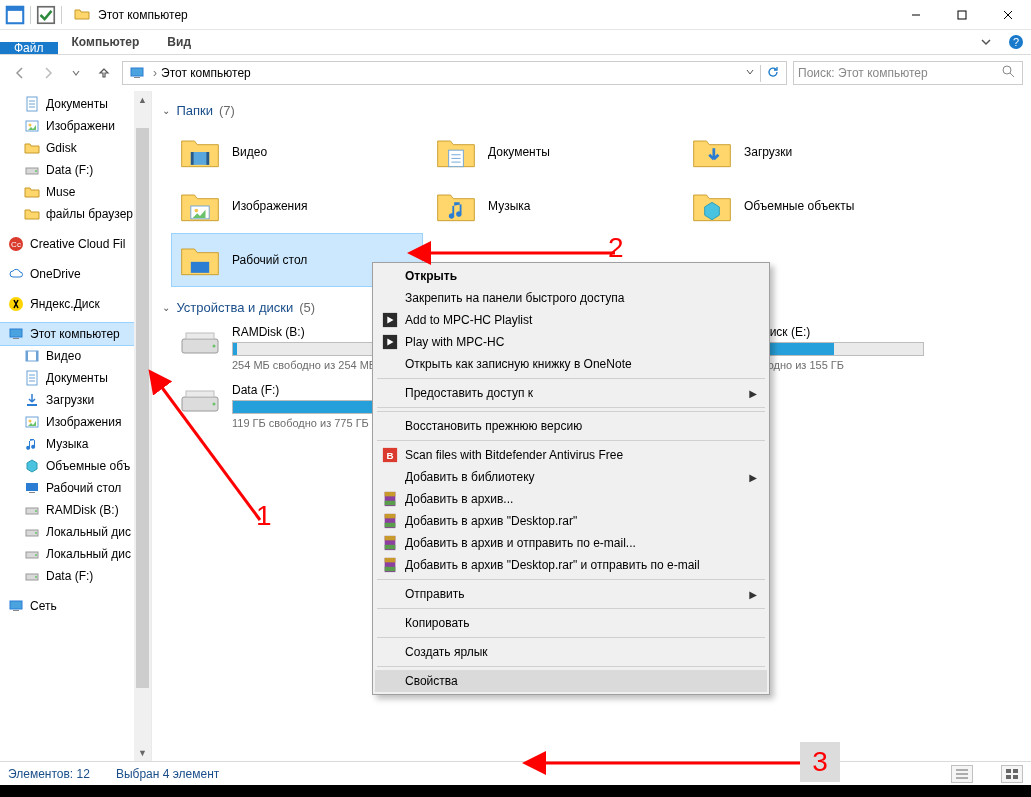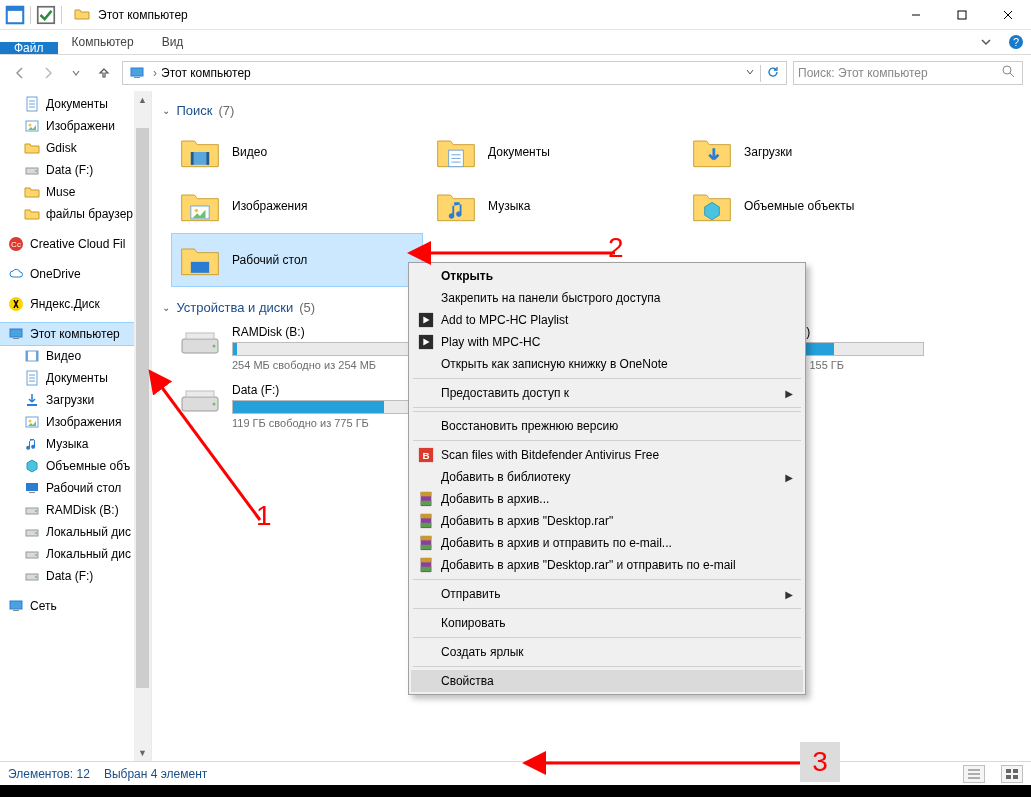--- a/index.html
+++ b/index.html
@@ -11,21 +11,21 @@
 .titlebar .qat-btn { width: 22px; height: 22px; display: flex; align-items: center; justify-content: center; }
 .titlebar .qat-sep { width: 1px; height: 18px; background: #d0d0d0; margin: 0 2px; }
 .titlebar .title-icon { width: 16px; height: 16px; margin-left: 6px; }
 .titlebar .title-text { margin-left: 8px; }
 .titlebar .spacer { flex: 1; }
 .titlebar .wbtn { width: 46px; height: 30px; display: flex; align-items: center; justify-content: center; }
 
 
 .ribbon { height: 25px; display: flex; align-items: stretch; border-bottom: 1px solid #dadada; }
 .ribbon .file-tab { background: #1979ca; color: #fff; padding: 0 14px; display: flex; align-items: center; margin-top: 12px; }
-.ribbon .tab { padding: 0 14px; display: flex; align-items: center; color: #444; }
+.ribbon .tab { padding: 0 14px; display: flex; align-items: center; color: #444; font-weight: bold; }
 .ribbon .rspacer { flex: 1; }
 .ribbon .rexpand { width: 30px; display: flex; align-items: center; justify-content: center; color: #555; }
 .ribbon .rhelp { width: 30px; display: flex; align-items: center; justify-content: center; }
 
 
 .navrow { height: 36px; display: flex; align-items: center; gap: 6px; padding: 4px 8px; }
 .nav-arrows { display: flex; align-items: center; gap: 4px; }
 .nav-btn { width: 24px; height: 24px; display: flex; align-items: center; justify-content: center; color: #999; border-radius: 2px; }
 .nav-btn.active { color: #333; }
 .addr { flex: 1; height: 24px; border: 1px solid #ccc; display: flex; align-items: center; padding: 0 2px; background: #fff; }
@@ -68,28 +68,28 @@
 .drive-grid { display: grid; grid-template-columns: repeat(3, 250px); gap: 8px 6px; margin-left: 10px; }
 .ditem { display: flex; align-items: flex-start; gap: 10px; padding: 2px 6px; }
 .dicon { width: 44px; height: 34px; }
 .dbody { flex: 1; }
 .dname { font-size: 12px; margin-bottom: 3px; }
 .dbar { height: 14px; width: 180px; border: 1px solid #bdbdbd; background: #eaeaea; margin-bottom: 3px; position: relative; }
 .dbar .dfill { position: absolute; left: 0; top: 0; bottom: 0; background: #26a0da; }
 .dfree { font-size: 11px; color: #6d6d6d; }
 
 
-.status { height: 24px; border-top: 1px solid #dadada; display: flex; align-items: center; padding: 0 8px; gap: 14px; color: #1a4e8a; font-size: 12px; }
+.status { height: 24px; border-top: 1px solid #dadada; display: flex; align-items: center; padding: 0 8px; gap: 26px; color: #1a4e8a; font-size: 12px; }
 .status .sspacer { flex: 1; }
 .status .vbtn { width: 22px; height: 18px; border: 1px solid #c0c0c0; display: flex; align-items: center; justify-content: center; color: #666; font-size: 10px; margin-left: 2px; background: #f5f5f5; }
 
 .blackbar { position: absolute; left: 0; right: 0; bottom: 0; height: 12px; background: #000; }
 
 
-.ctx { position: absolute; left: 408px; top: 262px; width: 398px; background: #f0f0f0; border: 1px solid #a0a0a0; box-shadow: 4px 4px 6px rgba(0,0,0,.25); padding: 2px; z-index: 20; }
+.ctx { position: absolute; left: 372px; top: 262px; width: 398px; background: #f0f0f0; border: 1px solid #a0a0a0; box-shadow: 4px 4px 6px rgba(0,0,0,.25); padding: 2px; z-index: 20; }
 .ctx .crow { display: flex; align-items: center; height: 22px; padding: 0 28px 0 30px; position: relative; }
 .ctx .crow.highlight { background: #dadada; }
 .ctx .cicon { position: absolute; left: 6px; width: 18px; height: 18px; display: flex; align-items: center; justify-content: center; }
 .ctx .ctext { font-size: 12px; color: #000; white-space: nowrap; }
 .ctx .carrow { position: absolute; right: 10px; color: #333; font-size: 10px; }
 .ctx .csep { height: 1px; margin: 3px 2px; background: #d0d0d0; }
 
 
 .anno { position: absolute; z-index: 30; pointer-events: none; }
 .anno-num { font-size: 28px; color: #ff0000; font-weight: 400; font-family: Arial, sans-serif; }
@@ -434,21 +434,21 @@
       <div class="strack">
           <div class="sthumb"></div>
         </div>
       <div class="sarrow">▼</div>
     </div>
   </div>
 
   <div class="content">
     <div class="group-header">
       <span class="gchev">⌄</span>
-      <span class="gname">Поиск</span>
+      <span class="gname">Папки</span>
       <span class="gcount">(7)</span>
     </div>
     <div class="folder-grid" id="folder-grid">
         <div class="fitem">
           <div class="ficon"><svg class="folder-svg-big" viewBox="0 0 48 40">
               <path d="M4 8h14l3 4h23v24H4z" fill="#ffd66b" stroke="#c79a2b"></path>
               <rect x="14" y="20" width="20" height="14" fill="#5aa7dd"></rect>
               <rect x="14" y="20" width="3" height="14" fill="#2a5a88"></rect>
               <rect x="31" y="20" width="3" height="14" fill="#2a5a88"></rect>
             </svg></div>

